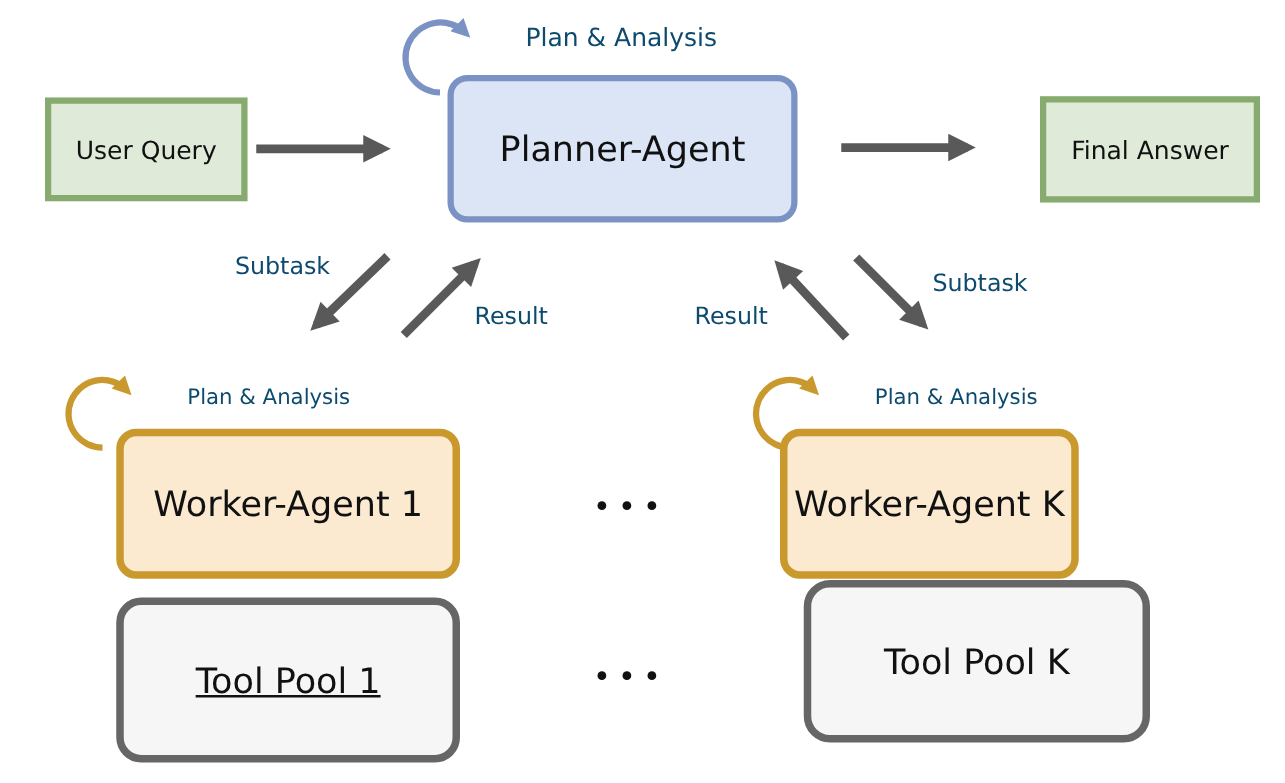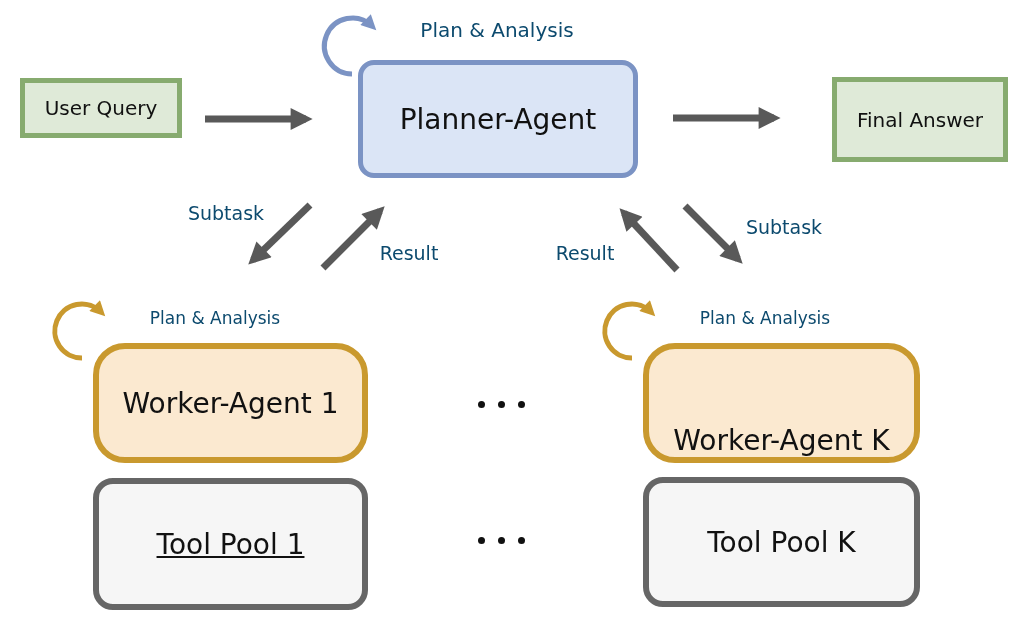--- a/index.html
+++ b/index.html
@@ -34,21 +34,21 @@
   }
   .box-blue {
     background: #dbe5f6;
     border: 5px solid #7b93c4;
     border-radius: 16px;
     font-size: 28px;
   }
   .box-gold {
     background: #fbe9d0;
     border: 6px solid #c9992e;
-    border-radius: 32px;
+    border-radius: 16px;
     font-size: 28px;
   }
   .box-gray {
     background: #f6f6f6;
     border: 6px solid #666666;
     border-radius: 20px;
     font-size: 28px;
   }
   .lbl {
     position: absolute;
@@ -95,45 +95,45 @@
     <line x1="310" y1="205" x2="253" y2="260" stroke="#595959" stroke-width="7" marker-end="url(#ah-gray)"></line>
     <line x1="323" y1="268" x2="380" y2="211" stroke="#595959" stroke-width="7" marker-end="url(#ah-gray)"></line>
     <line x1="677" y1="270" x2="624" y2="213" stroke="#595959" stroke-width="7" marker-end="url(#ah-gray)"></line>
     <line x1="685" y1="206" x2="738" y2="259" stroke="#595959" stroke-width="7" marker-end="url(#ah-gray)"></line>
 
     <path d="M 352 74 A 28 28 0 1 1 372 26" fill="none" stroke="#7b93c4" stroke-width="5" marker-end="url(#ah-blue)"></path>
     <path d="M 82 358 A 27 27 0 1 1 101 312" fill="none" stroke="#c9992e" stroke-width="5" marker-end="url(#ah-gold)"></path>
     <path d="M 632 358 A 27 27 0 1 1 651 312" fill="none" stroke="#c9992e" stroke-width="5" marker-end="url(#ah-gold)"></path>
   </svg>
 
-  <div class="box box-green" style="left:20px; top:78px; width:162px; height:60px;">
+  <div class="box box-green" style="left:36px; top:78px; width:162px; height:83px;">
     <span>User Query</span>
   </div>
 
   <div class="box box-green" style="left:832px; top:77px; width:176px; height:85px;">
     <span>Final Answer</span>
   </div>
 
   <div class="box box-blue" style="left:358px; top:60px; width:280px; height:118px;">
     <span>Planner-Agent</span>
   </div>
 
   <div class="box box-gold" style="left:93px; top:343px; width:275px; height:120px;">
     <span>Worker-Agent 1</span>
   </div>
 
-  <div class="box box-gold" style="left:643px; top:343px; width:277px; height:120px;align-items:flex-end;">
+  <div class="box box-gold" style="left:624px; top:343px; width:239px; height:120px;">
     <span>Worker-Agent K</span>
   </div>
 
   <div class="box box-gray" style="left:93px; top:478px; width:275px; height:132px;text-decoration:underline;">
     <span>Tool Pool 1</span>
   </div>
 
-  <div class="box box-gray" style="left:643px; top:477px; width:277px; height:130px;">
+  <div class="box box-gray" style="left:643px; top:464px; width:277px; height:130px;border-radius:21px;">
     <span>Tool Pool K</span>
   </div>
 
   <span class="lbl lbl-plan-top" style="left:497px; top:30px;">Plan &amp; Analysis</span>
   <span class="lbl lbl-plan-small" style="left:215px; top:318px;">Plan &amp; Analysis</span>
   <span class="lbl lbl-plan-small" style="left:765px; top:318px;">Plan &amp; Analysis</span>
 
   <span class="lbl lbl-edge" style="left:226px; top:213px;">Subtask</span>
   <span class="lbl lbl-edge" style="left:409px; top:253px;">Result</span>
   <span class="lbl lbl-edge" style="left:585px; top:253px;">Result</span>

